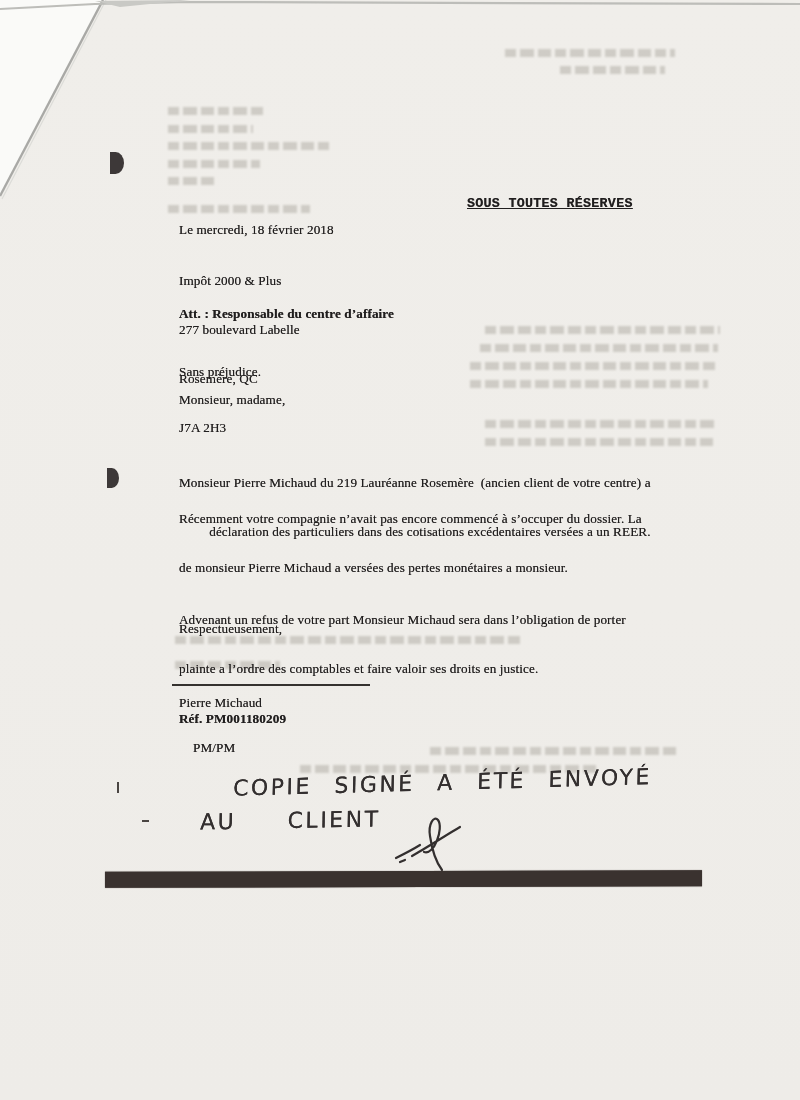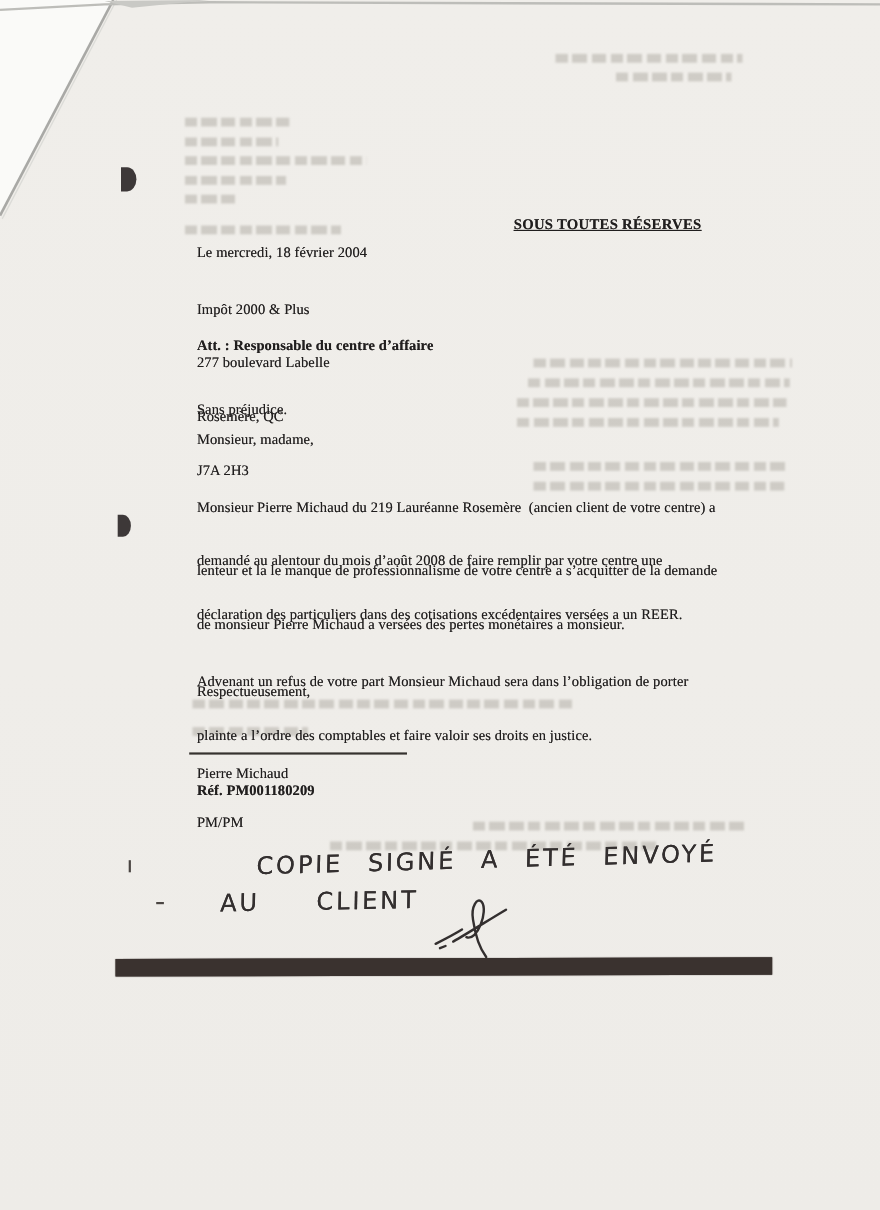--- a/index.html
+++ b/index.html
@@ -30,21 +30,21 @@
   .tick{position:absolute;background:#4a4542;}
   
   .t{
     position:absolute;
     font-size:13.2px;line-height:16.4px;
     letter-spacing:.1px;
     text-shadow:0 0 .5px rgba(46,42,42,.75);
     white-space:pre;
   }
   .b{font-weight:bold;}
-  .u{text-decoration:underline;}
+  .u{text-decoration:underline;font-family:Liberation Mono, monospace;}
   .notice{font-size:13.4px;letter-spacing:.25px;}
   .sig-line{position:absolute;height:2px;background:#35322f;}
   
   .hand{
     position:absolute;
     font-family:"DejaVu Sans",sans-serif;
     color:#332f2f;font-size:22px;font-weight:400;
     letter-spacing:2.5px;word-spacing:13px;
     text-shadow:0 0 .4px #3a3636;
     white-space:pre;
@@ -100,60 +100,59 @@
   <div class="bleed" style="left:470px;top:380px;width:238px;"></div>
   <div class="bleed" style="left:485px;top:420px;width:230px;"></div>
   <div class="bleed" style="left:485px;top:438px;width:228px;"></div>
   <div class="bleed" style="left:175px;top:636px;width:345px;"></div>
   <div class="bleed" style="left:175px;top:661px;width:105px;"></div>
   <div class="bleed" style="left:430px;top:747px;width:250px;"></div>
   <div class="bleed" style="left:300px;top:765px;width:300px;"></div>
 
   <div class="t b u notice" style="left:467px;top:196px;">SOUS TOUTES RÉSERVES</div>
 
-  <div class="t" style="left:179px;top:222px;">Le mercredi, 18 février 2004</div>
+  <div class="t" style="left:179px;top:222px;">Le mercredi, 18 février 2018</div>
 
   <div class="t" style="left:179px;top:240px;">
     <div>Impôt 2000 &amp; Plus</div>
     <div>277 boulevard Labelle</div>
     <div>Rosemère, QC</div>
     <div>J7A 2H3</div>
   </div>
 
   <div class="t b" style="left:179px;top:306px;">Att. : Responsable du centre d’affaire</div>
 
 
   <div class="t" style="left:179px;top:364px;">Sans préjudice.</div>
 
   <div class="t" style="left:179px;top:392px;">Monsieur, madame,</div>
 
-  <div class="t" style="left:179px;top:420px;">
+  <div class="t" style="left:179px;top:442px;text-align:right;">
     <div>Monsieur Pierre Michaud du 219 Lauréanne Rosemère  (ancien client de votre centre) a</div>
-    <div>demandé au alentour du mois d’août 2008 de faire remplir par votre centre une</div>
     <div>déclaration des particuliers dans des cotisations excédentaires versées a un REER.</div>
   </div>
 
   <div class="t" style="left:179px;top:478px;">
-    <div>lenteur et la le manque de professionnalisme de votre centre a s’acquitter de la demande</div>
+    <div>Récemment votre compagnie n’avait pas encore commencé à s’occuper du dossier. La</div>
     <div>de monsieur Pierre Michaud a versées des pertes monétaires a monsieur.</div>
   </div>
 
 
   <div class="t" style="left:179px;top:579px;">
     <div>Advenant un refus de votre part Monsieur Michaud sera dans l’obligation de porter</div>
     <div>plainte a l’ordre des comptables et faire valoir ses droits en justice.</div>
   </div>
 
   <div class="t" style="left:179px;top:621px;">Respectueusement,</div>
 
   <div class="sig-line" style="left:172px;top:684px;width:198px;"></div>
 
   <div class="t" style="left:179px;top:695px;">Pierre Michaud</div>
   <div class="t b" style="left:179px;top:711px;">Réf. PM001180209</div>
-  <div class="t" style="left:179px;top:740px;">PM/PM</div>
+  <div class="t" style="left:193px;top:740px;">PM/PM</div>
 
   <div class="hand hand1" style="left:233px;top:770px;">COPIE SIGNÉ A ÉTÉ ENVOYÉ</div>
   <div class="hand hand2" style="left:200px;top:808px;">AU CLIENT</div>
   <svg style="position:absolute;left:390px;top:812px;" width="90" height="62" viewBox="0 0 90 62">
     <path d="M6 46 C14 42 22 38 30 33 M10 50 L15 48
              M34 40 C44 44 54 16 48 8 C44 3 38 12 40 24 C42 38 46 50 52 58
              M22 44 C36 36 58 22 70 15" stroke="#332f2f" fill="none" stroke-width="2.2" stroke-linecap="round"></path>
   </svg>
 
   <div class="bar"></div>

